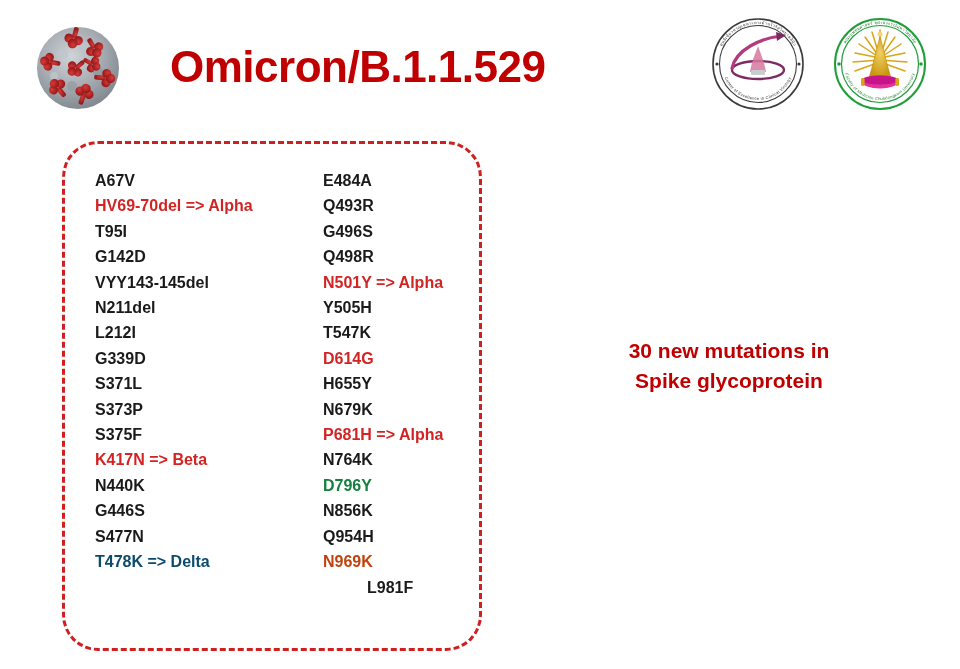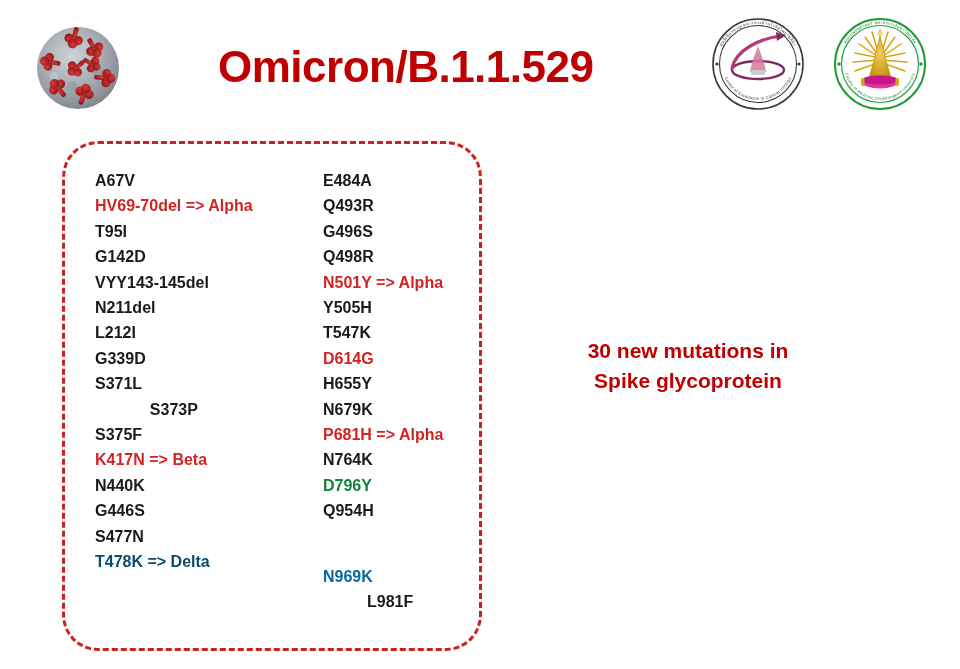--- a/index.html
+++ b/index.html
@@ -28,21 +28,20 @@
   
   #page-title {
     position: absolute;
     left: 170px;
     top: 42px;
     font-size: 44px;
     font-weight: bold;
     color: #c00000;
     letter-spacing: -0.5px;
     white-space: nowrap;
-    margin-left: 48px;
   }
 
   
   .logo {
     position: absolute;
     top: 12px;
     width: 104px;
     height: 104px;
   }
   #logo-virology { left: 706px; }
@@ -74,21 +73,21 @@
     color: #1a1a1a;
     white-space: nowrap;
   }
   .mutation-item.highlight {
     color: #d32424;
   }
 
   
   #summary-caption {
     position: absolute;
-    left: 548px;
+    left: 589px;
     top: 336px;
     width: 280px;
     text-align: center;
     font-size: 21px;
     font-weight: bold;
     line-height: 30px;
     color: #c00000;
   }
   #summary-caption .line { display: block; white-space: nowrap; }
 </style>
@@ -280,21 +279,21 @@
     <div class="mutation-column" id="mutation-column-left">
         <div class="mutation-item" style="color: rgb(26, 26, 26);">A67V</div>
         <div class="mutation-item highlight" style="color: rgb(211, 36, 36);">HV69-70del =&gt; Alpha</div>
         <div class="mutation-item" style="color: rgb(26, 26, 26);">T95I</div>
         <div class="mutation-item" style="color: rgb(26, 26, 26);">G142D</div>
         <div class="mutation-item" style="color: rgb(26, 26, 26);">VYY143-145del</div>
         <div class="mutation-item" style="color: rgb(26, 26, 26);">N211del</div>
         <div class="mutation-item" style="color: rgb(26, 26, 26);">L212I</div>
         <div class="mutation-item" style="color: rgb(26, 26, 26);">G339D</div>
         <div class="mutation-item" style="color: rgb(26, 26, 26);">S371L</div>
-        <div class="mutation-item" style="color: rgb(26, 26, 26); text-align: center;">S373P</div>
+        <div class="mutation-item" style="color: rgb(26, 26, 26);">S373P</div>
         <div class="mutation-item" style="color: rgb(26, 26, 26);">S375F</div>
         <div class="mutation-item highlight" style="color: rgb(211, 36, 36);">K417N =&gt; Beta</div>
         <div class="mutation-item" style="color: rgb(26, 26, 26);">N440K</div>
         <div class="mutation-item" style="color: rgb(26, 26, 26);">G446S</div>
         <div class="mutation-item" style="color: rgb(26, 26, 26);">S477N</div>
         <div class="mutation-item highlight" style="color: #0c4a6e;">T478K =&gt; Delta</div>
       </div>
     <div class="mutation-column" id="mutation-column-right">
         <div class="mutation-item" style="color: rgb(26, 26, 26);">E484A</div>
         <div class="mutation-item" style="color: rgb(26, 26, 26);">Q493R</div>
@@ -302,22 +301,23 @@
         <div class="mutation-item" style="color: rgb(26, 26, 26);">Q498R</div>
         <div class="mutation-item highlight" style="color: rgb(211, 36, 36);">N501Y =&gt; Alpha</div>
         <div class="mutation-item" style="color: rgb(26, 26, 26);">Y505H</div>
         <div class="mutation-item" style="color: rgb(26, 26, 26);">T547K</div>
         <div class="mutation-item highlight" style="color: rgb(211, 36, 36);">D614G</div>
         <div class="mutation-item" style="color: rgb(26, 26, 26);">H655Y</div>
         <div class="mutation-item" style="color: rgb(26, 26, 26);">N679K</div>
         <div class="mutation-item highlight" style="color: rgb(211, 36, 36);">P681H =&gt; Alpha</div>
         <div class="mutation-item" style="color: rgb(26, 26, 26);">N764K</div>
         <div class="mutation-item" style="color: #15803d;">D796Y</div>
+        <div class="mutation-item" style="color: rgb(26, 26, 26);">N856K</div>
         <div class="mutation-item" style="color: rgb(26, 26, 26);">Q954H</div>
-        <div class="mutation-item" style="color: #0369a1; margin-top: 40px;">N969K</div>
+        <div class="mutation-item" style="color: #c2410c;">N969K</div>
         <div class="mutation-item" style="color: rgb(26, 26, 26); margin-left: 44px;">L981F</div>
       </div>
   </div>
 
   <div id="summary-caption" style="color: rgb(192, 0, 0);">
     <span class="line">30 new mutations in</span>
     <span class="line">Spike glycoprotein</span>
   </div>
 
 </div>

